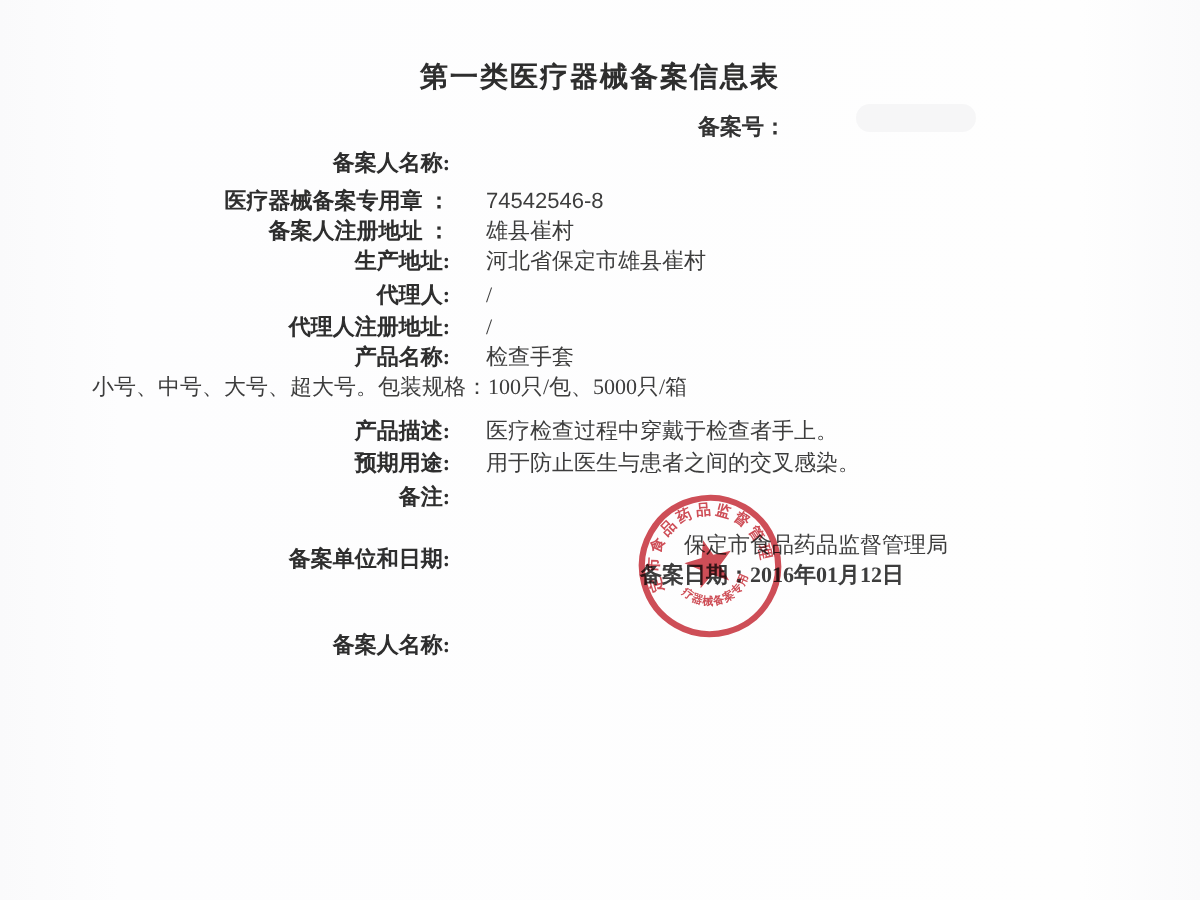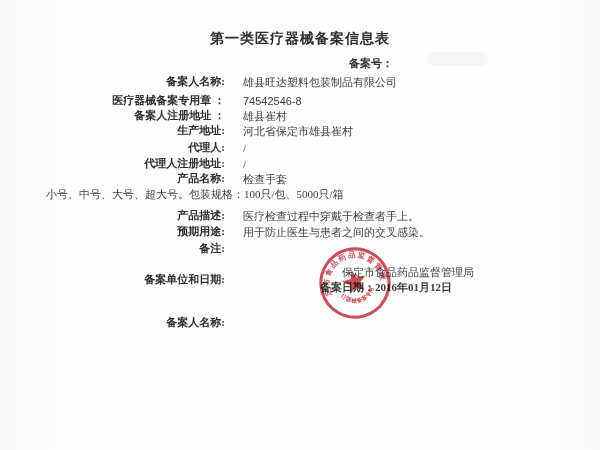--- a/index.html
+++ b/index.html
@@ -55,21 +55,20 @@
   <div class="smudge"></div>
 
   <div class="title">第一类医疗器械备案信息表</div>
 
   <div class="filing-no">
     <span>备案号：</span>
   </div>
 
   <div class="row" style="top:74px">
     <div class="lbl">备案人名称:</div>
-    <div class="val nowrap">雄县旺达塑料包装制品有限公司</div>
   </div>
   <div class="row" style="top:93px">
     <div class="lbl">医疗器械备案专用章 ：</div>
     <div class="val nowrap" style="font-family:'Liberation Sans','DejaVu Sans',sans-serif;font-weight:normal;">74542546-8</div>
   </div>
   <div class="row" style="top:108px">
     <div class="lbl">备案人注册地址 ：</div>
     <div class="val nowrap">雄县崔村</div>
   </div>
   <div class="row" style="top:123px">

